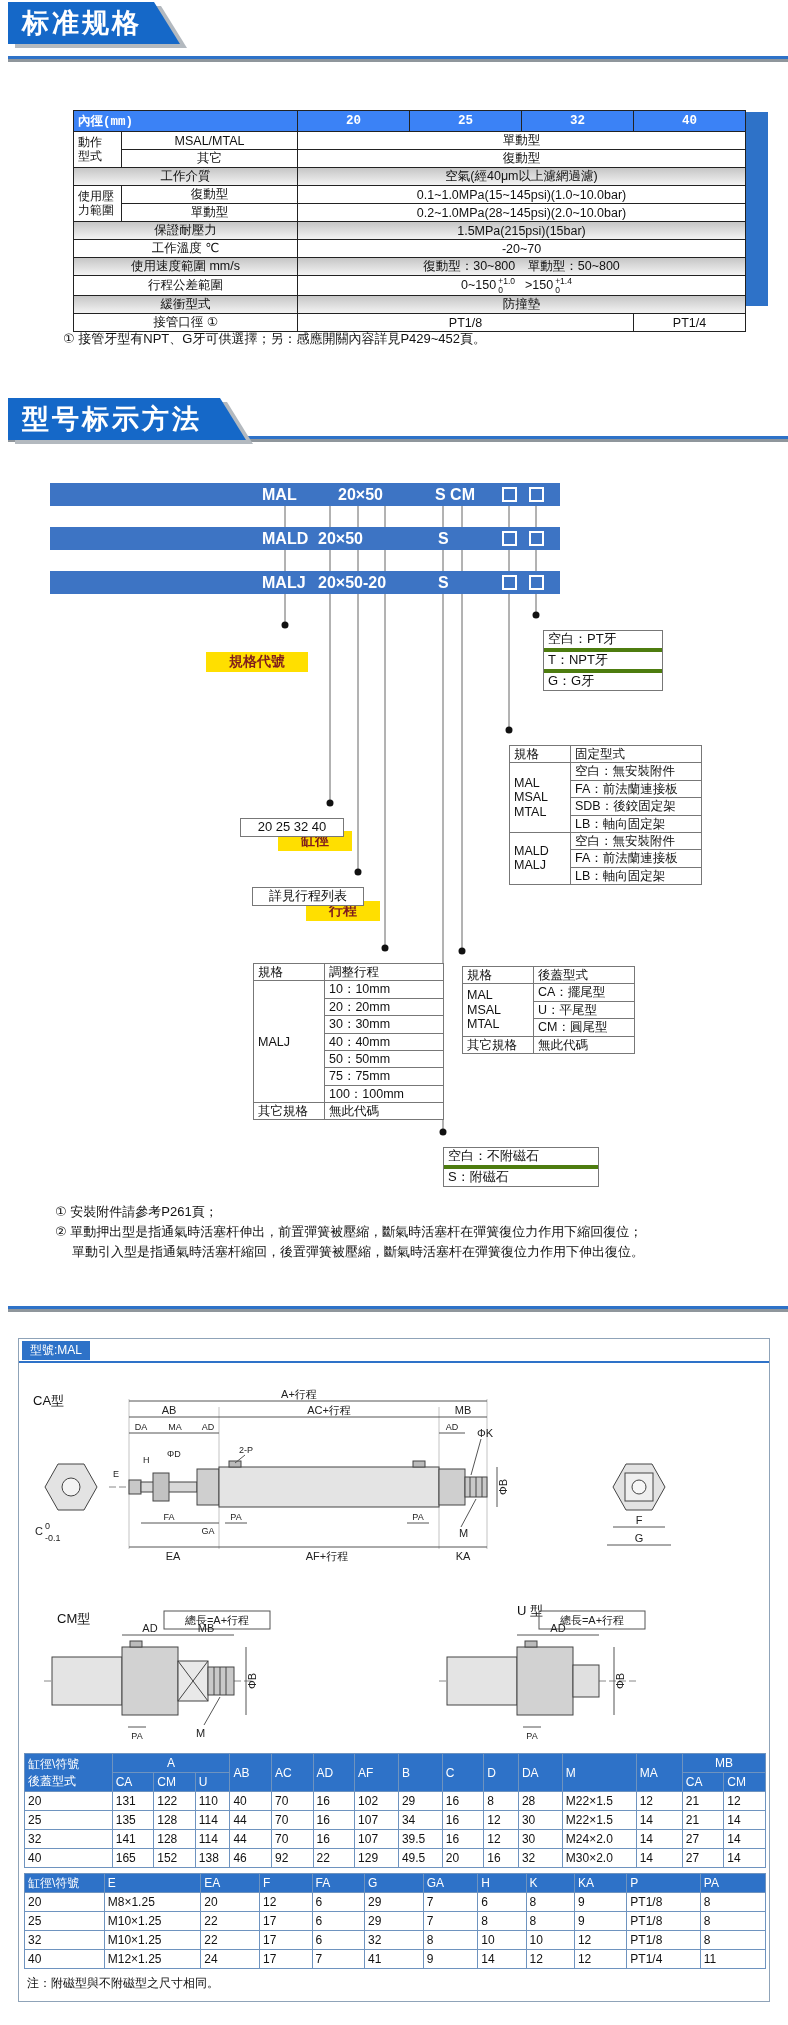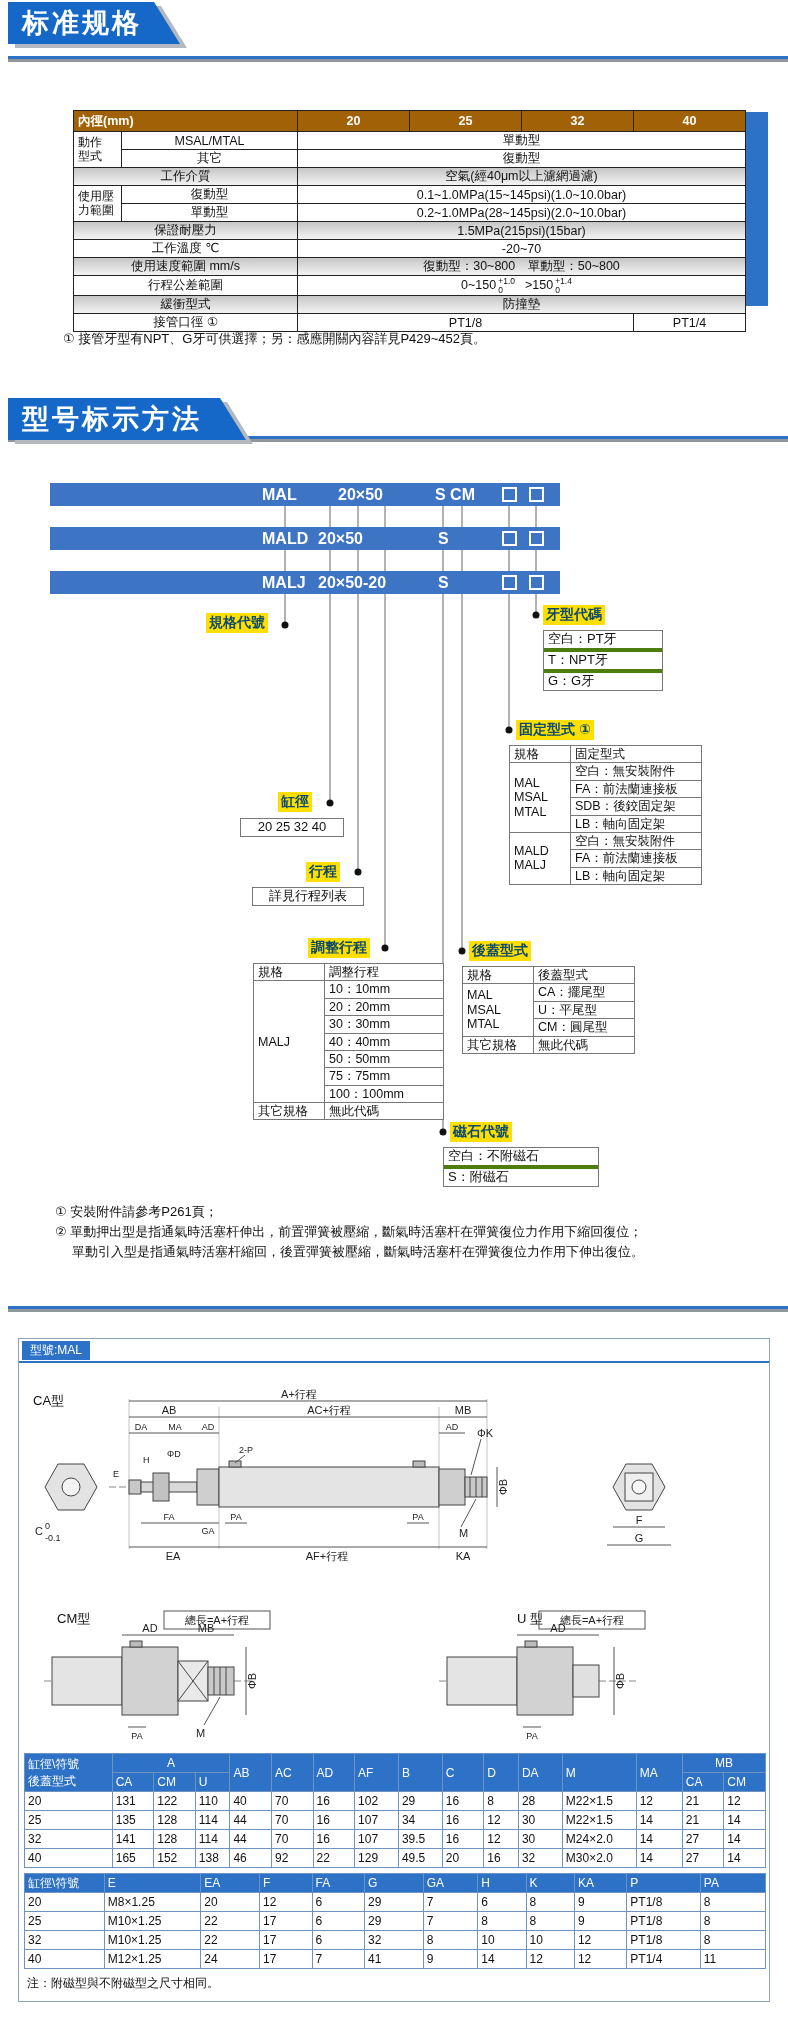--- a/index.html
+++ b/index.html
@@ -15,35 +15,35 @@
         box-sizing:border-box;letter-spacing:3px;white-space:nowrap;}
   .rule{position:absolute;left:8px;right:0;height:6px;
         background:linear-gradient(180deg,#2e72c8 0 3px,#8f969c 3px 100%);}
   
   .spec-table{position:absolute;left:73px;top:110px;width:672px;border-collapse:collapse;
         table-layout:fixed;font-size:12.5px;}
   .spec-table td{border:1px solid #222;padding:0 4px;height:16px;text-align:center;
         overflow:hidden;white-space:nowrap;}
   .spec-table td.lbl{text-align:center;}
   .spec-table td.grp{text-align:left;white-space:pre-line;line-height:1.1;font-size:12px;}
-  .spec-table td.hdr{background:#a16207;color:#fff;font-weight:bold;height:20px;}
+  .spec-table td.hdr{background:#3b82f6;color:#fff;font-weight:bold;height:20px;font-family:Liberation Mono, monospace;}
   .spec-table td.hdrl{text-align:left;}
   .gray{background:linear-gradient(180deg,#c6c6c6 0%,#f1f1f1 90%);}
   .tol{display:inline-flex;flex-direction:column;font-size:8.5px;line-height:8.5px;
         vertical-align:middle;text-align:left;margin:0 10px 0 2px;}
   .side-tab{position:absolute;left:746px;top:112px;width:22px;height:194px;background:#2e72c8;}
   .footnote{position:absolute;left:63px;top:330px;font-size:13px;white-space:nowrap;}
   
   .model-diagram{position:absolute;left:0;top:455px;width:788px;height:810px;}
   .connectors{position:absolute;left:0;top:0;}
   .mbar{position:absolute;left:50px;width:510px;height:23px;background:#3d74c4;}
   .mbar span{position:absolute;color:#fff;font-weight:bold;font-size:16px;line-height:23px;white-space:nowrap;}
   .sq{position:absolute;top:4px;width:15px;height:15px;border:2px solid #fff;box-sizing:border-box;}
-  .yellow-label{position:absolute;background:#ffdf00;color:#0c4a6e;font-weight:bold;
-        font-size:14px;padding:1px 3px;white-space:nowrap;}
+  .yellow-label{position:absolute;background:#ffdf00;color:#7f1d1d;font-weight:bold;
+        font-size:14px;padding:1px 23px;white-space:nowrap;margin-top:39px;}
   .mini-box{position:absolute;border:1px solid #777;background:#fff;font-size:13px;}
   .mini-box .row{border-bottom:4px solid #4d7c0f;padding:1px 4px;white-space:pre-line;line-height:1.15;}
   .mini-box .row:last-child{border-bottom:none;}
   .center{text-align:center;}
   .mini-table{position:absolute;border-collapse:collapse;font-size:12.5px;background:#fff;}
   .mini-table td{border:1px solid #777;padding:1px 4px;text-align:left;white-space:pre-line;
         line-height:1.15;vertical-align:middle;}
   .m-note{position:absolute;font-size:13px;white-space:nowrap;}
   
   .dims-box{position:absolute;left:18px;top:1338px;width:752px;height:664px;
@@ -421,21 +421,21 @@
       <polygon class="part" points="636,100 623,77 597,77 584,100 597,123 623,123" fill="#e3e3e3"></polygon>
       <rect class="part" x="596" y="86" width="28" height="28" fill="#efefef"></rect>
       <circle class="part" cx="610" cy="100" r="7" fill="#f7f7f7"></circle>
       <line class="dimline" x1="584" y1="140" x2="636" y2="140"></line>
       <text x="610" y="137" text-anchor="middle">F</text>
       <line class="dimline" x1="578" y1="158" x2="642" y2="158"></line>
       <text x="610" y="155" text-anchor="middle">G</text>
     </svg>
 
     <div class="dtype" style="left:38px;top:252px;">CM型</div>
-    <div class="dtype" style="left:498px;top:252px;">U 型</div>
+    <div class="dtype" style="left:498px;top:244px;">U 型</div>
 
     <svg class="drawing" style="left:25px;top:266px;" width="300" height="142" viewBox="0 0 300 142">
       <line class="cl" x1="0" y1="76" x2="210" y2="76"></line>
       <rect class="part" x="8" y="52" width="70" height="48" fill="#e4e4e4"></rect>
       <rect class="part" x="78" y="42" width="56" height="68" fill="#d2d2d2"></rect>
       <rect class="part" x="86" y="36" width="12" height="6" fill="#bbb"></rect>
       <rect class="part" x="134" y="56" width="30" height="40" fill="#e9e9e9"></rect>
       <line class="part" x1="134" y1="56" x2="164" y2="96"></line>
         <line class="part" x1="134" y1="96" x2="164" y2="56"></line>
       <rect class="part" x="164" y="62" width="26" height="28" fill="#c9c9c9"></rect>

